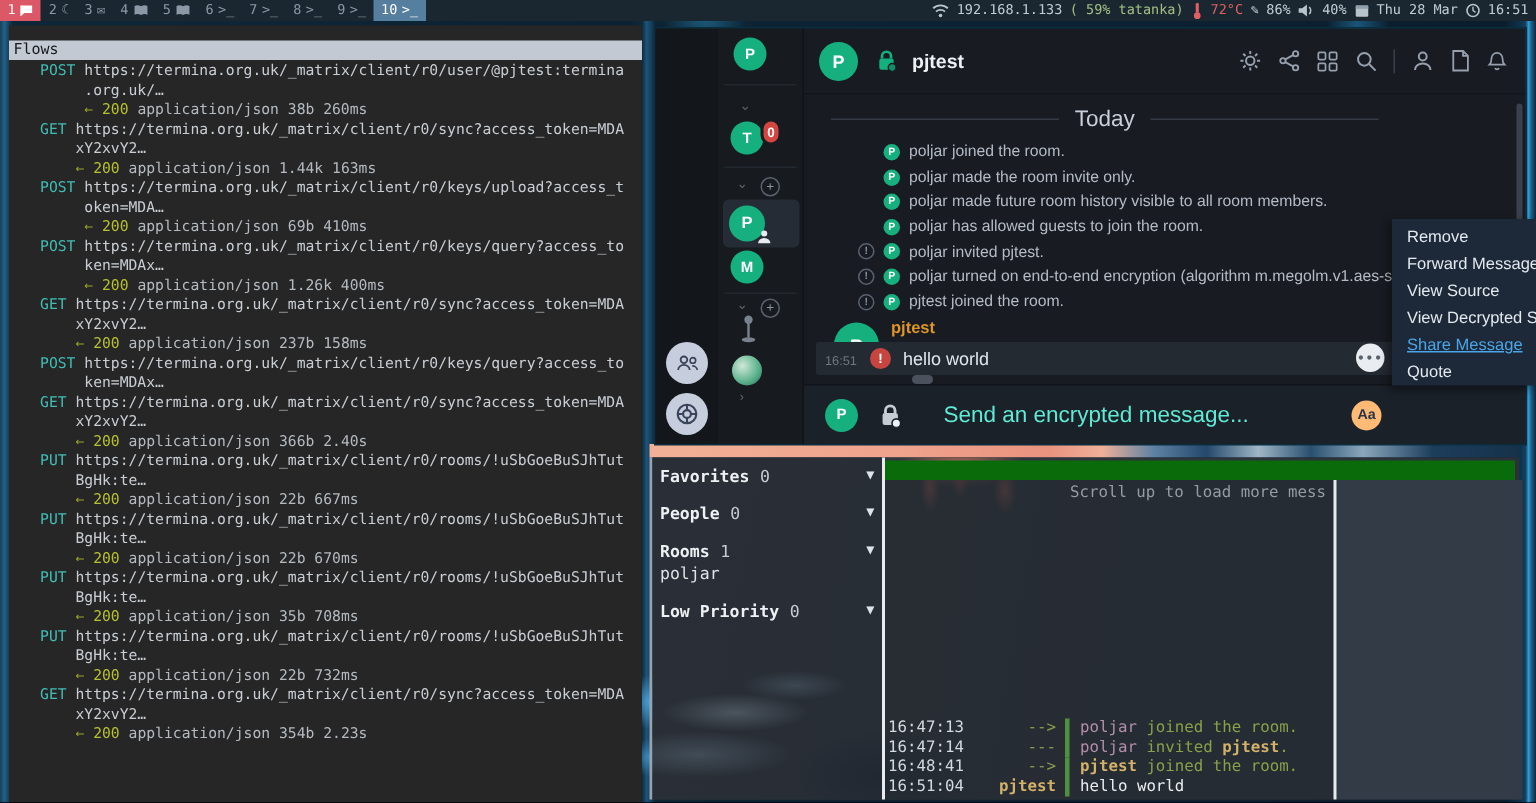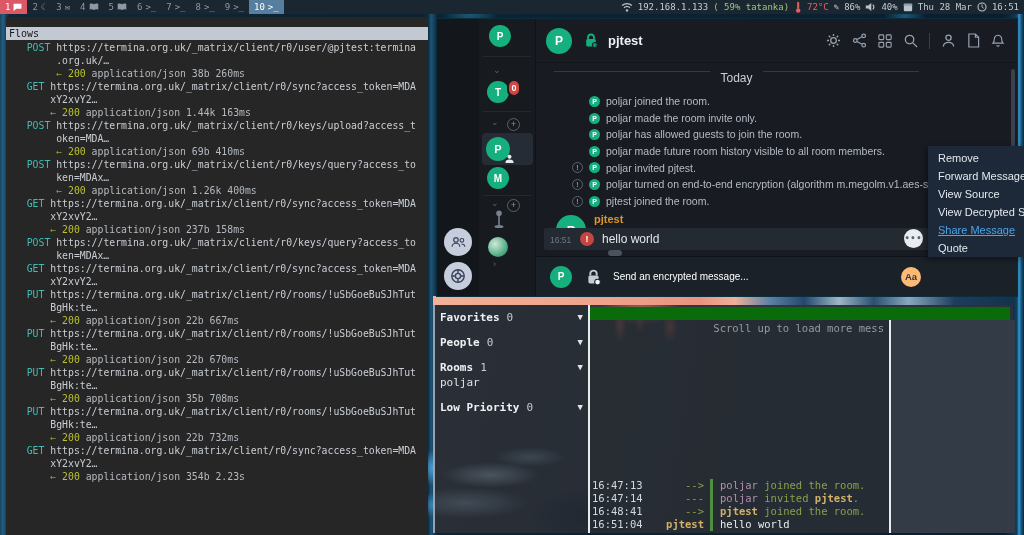--- a/index.html
+++ b/index.html
@@ -57,38 +57,38 @@
 .mini-person{position:absolute;left:25px;top:131px}
 .globe-av{position:absolute;left:9px;top:218px;width:20px;height:20px;border-radius:50%;background:radial-gradient(circle at 35% 35%,#cfe8d8,#58b08a 60%,#2c6b55)}
 .lamp{position:absolute;left:14px;top:189px}
 .mx-header{position:absolute;left:99px;top:0;width:481px;height:44px;display:flex;align-items:center;padding:0 12px 0 10px;border-bottom:1px solid #12161b}
 .mx-title{margin-left:10px;font-size:13px;font-weight:bold;color:#edf0f4}
 .hdr-icons{margin-left:auto;display:flex;align-items:center;gap:11px}
 .hdr-icons svg{display:block}
 .hdr-div{width:1px;height:16px;background:#39404a}
 .icon-btn{cursor:pointer;display:flex}
 .mx-timeline{position:absolute;left:99px;top:44px;width:481px;height:193px;overflow:hidden}
-.day-divider{position:absolute;top:8px;left:18px;right:98px;display:flex;color:#c9cfd8;font-size:12px}
+.day-divider{position:absolute;top:8px;left:18px;right:98px;display:flex;align-items:center;color:#c9cfd8;font-size:15px}
 .day-divider:before,.day-divider:after{content:"";flex:1;height:1px;background:#343b44}
 .day-divider span{padding:0 10px}
 .mx-events{position:absolute;left:0;top:30px;right:10px}
 .mx-event{position:relative;height:16.6px;padding-left:70px;font-size:10.5px;color:#b4bbc5;display:flex;align-items:center}
 .event-dot{position:absolute;left:53px;top:3px;width:11px;height:11px;border-radius:50%;background:#16af7e;color:#fff;font:bold 7px "Liberation Sans",sans-serif;display:flex;align-items:center;justify-content:center}
 .warn-badge{position:absolute;left:36px;top:3px;width:11px;height:11px;border-radius:50%;border:1px solid #596270;color:#8a93a0;font:bold 7px "Liberation Sans",sans-serif;display:flex;align-items:center;justify-content:center}
 .msg-avatar{position:absolute;left:20px;top:152px;width:30px;height:30px;font-size:13px}
 .msg-sender{position:absolute;left:58px;top:150px;font-size:11px;font-weight:bold;color:#de9526}
 .msg-row{position:absolute;left:8px;top:165px;width:400px;height:22px;background:#242a32;border-radius:2px}
 .msg-time{position:absolute;left:6px;top:7px;font-size:8.5px;color:#6f7781}
 .msg-warn{position:absolute;left:36px;top:4px;width:14px;height:14px;border-radius:50%;background:#c64540;color:#fff;font:bold 9px "Liberation Sans",sans-serif;display:flex;align-items:center;justify-content:center}
 .msg-text{position:absolute;left:58px;top:4px;font-size:12px;color:#e2e7ed}
 .ellipsis-btn{position:absolute;left:368px;top:166px;width:19px;height:19px;border-radius:50%;background:#e9ecf1;color:#59636f;font:bold 8px "DejaVu Sans Mono",monospace;letter-spacing:1px;display:flex;align-items:center;justify-content:center;cursor:pointer}
 .mx-scrollbar{position:absolute;right:2px;top:6px;width:4px;height:148px;background:#3a414c;border-radius:2px}
 .mx-composer{position:absolute;left:99px;top:237px;width:481px;height:40px;background:#1b2129;border-top:1px solid #10141a;display:flex;align-items:center;padding-left:14px}
 .comp-lock{margin-left:14px;display:flex}
-.comp-placeholder{margin-left:12px;font-size:10px;color:#ffffff}
+.comp-placeholder{margin-left:28px;font-size:15px;color:#5eead4}
 .fmt-btn{margin-left:auto;margin-right:96px;width:20px;height:20px;border-radius:50%;background:#fdba74;color:#2b3547;font:bold 9.5px "Liberation Sans",sans-serif;display:flex;align-items:center;justify-content:center;cursor:pointer}
 .comp-pill{position:absolute;left:171px;top:231px;width:14px;height:6px;border-radius:3px;background:#4b525d}
 
 
 .mx-menu{position:absolute;left:928px;top:146px;width:96px;height:111px;background:#1d2938;box-shadow:-2px 2px 6px rgba(0,0,0,.45);padding-top:3px;overflow:hidden;z-index:50}
 .menu-item{height:18px;line-height:18px;padding-left:10px;font-size:11px;color:#e3e9ef;white-space:nowrap;cursor:pointer}
 .menu-item.hl{color:#4aa6e8;text-decoration:underline}
 
 
 .gm{position:absolute;left:433px;top:305px;width:580px;height:228px;z-index:15;border-left:2px solid #9aa3ad}
@@ -257,20 +257,21 @@
           <div class="fline"><span class="fu">       xY2xvY2…</span></div>
           <div class="fline"><span class="fu">       </span><span class="fa">← </span><span class="fs">200</span><span class="fmeta"> application/json 237b 158ms</span></div>
         </div>
         <div class="flow-row">
           <div class="fline"><span class="fmark">   </span><span class="fm">POST </span><span class="fu">https://termina.org.uk/_matrix/client/r0/keys/query?access_to</span></div>
           <div class="fline"><span class="fu">        ken=MDAx…</span></div>
         </div>
         <div class="flow-row">
           <div class="fline"><span class="fmark">   </span><span class="fm">GET </span><span class="fu">https://termina.org.uk/_matrix/client/r0/sync?access_token=MDA</span></div>
           <div class="fline"><span class="fu">       xY2xvY2…</span></div>
+          <div class="fline"><span class="fu">       </span><span class="fa">← </span><span class="fs">200</span><span class="fmeta"> application/json 366b 2.40s</span></div>
         </div>
         <div class="flow-row">
           <div class="fline"><span class="fmark">   </span><span class="fm">PUT </span><span class="fu">https://termina.org.uk/_matrix/client/r0/rooms/!uSbGoeBuSJhTut</span></div>
           <div class="fline"><span class="fu">       BgHk:te…</span></div>
           <div class="fline"><span class="fu">       </span><span class="fa">← </span><span class="fs">200</span><span class="fmeta"> application/json 22b 667ms</span></div>
         </div>
         <div class="flow-row">
           <div class="fline"><span class="fmark">   </span><span class="fm">PUT </span><span class="fu">https://termina.org.uk/_matrix/client/r0/rooms/!uSbGoeBuSJhTut</span></div>
           <div class="fline"><span class="fu">       BgHk:te…</span></div>
           <div class="fline"><span class="fu">       </span><span class="fa">← </span><span class="fs">200</span><span class="fmeta"> application/json 22b 670ms</span></div>
@@ -415,25 +416,25 @@
           <div class="mx-event">
             <span class="event-dot">P</span>
             <span class="event-text">poljar joined the room.</span>
           </div>
           <div class="mx-event">
             <span class="event-dot">P</span>
             <span class="event-text">poljar made the room invite only.</span>
           </div>
           <div class="mx-event">
             <span class="event-dot">P</span>
+            <span class="event-text">poljar made future room history visible to all room members.</span>
+          </div>
+          <div class="mx-event">
+            <span class="event-dot">P</span>
             <span class="event-text">poljar has allowed guests to join the room.</span>
-          </div>
-          <div class="mx-event">
-            <span class="event-dot">P</span>
-            <span class="event-text">poljar made future room history visible to all room members.</span>
           </div>
           <div class="mx-event">
             <span class="warn-badge">!</span>
             <span class="event-dot">P</span>
             <span class="event-text">poljar invited pjtest.</span>
           </div>
           <div class="mx-event">
             <span class="warn-badge">!</span>
             <span class="event-dot">P</span>
             <span class="event-text">poljar turned on end-to-end encryption (algorithm m.megolm.v1.aes-sha2).</span>

